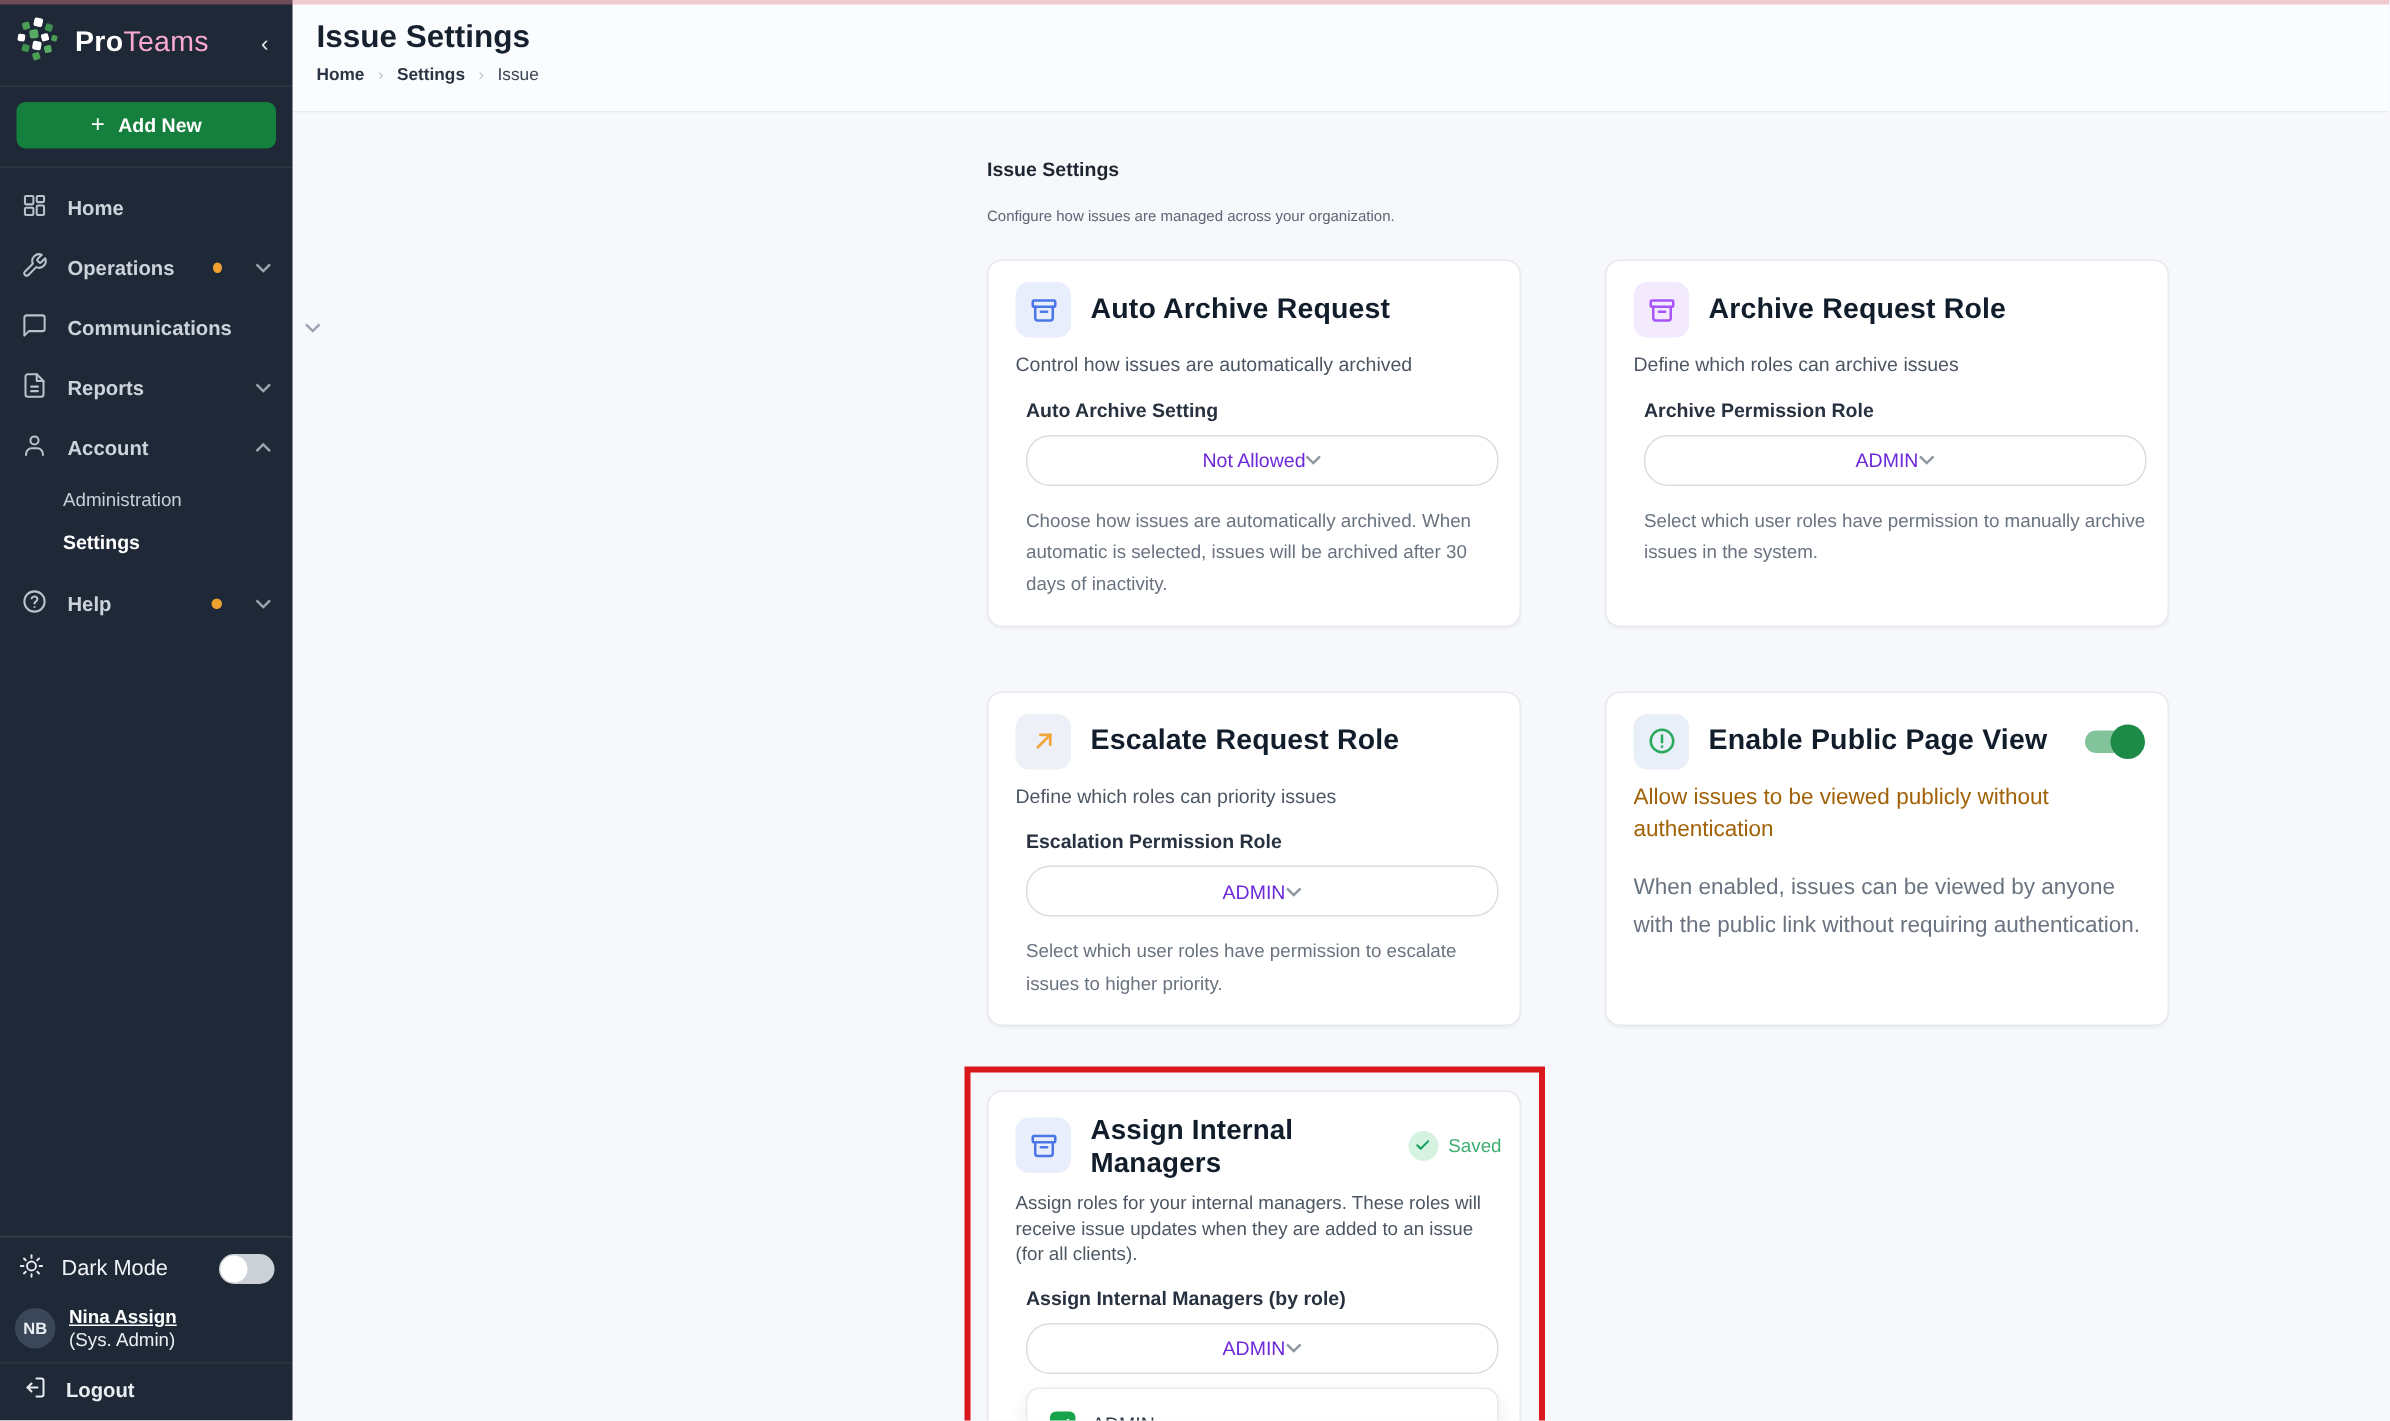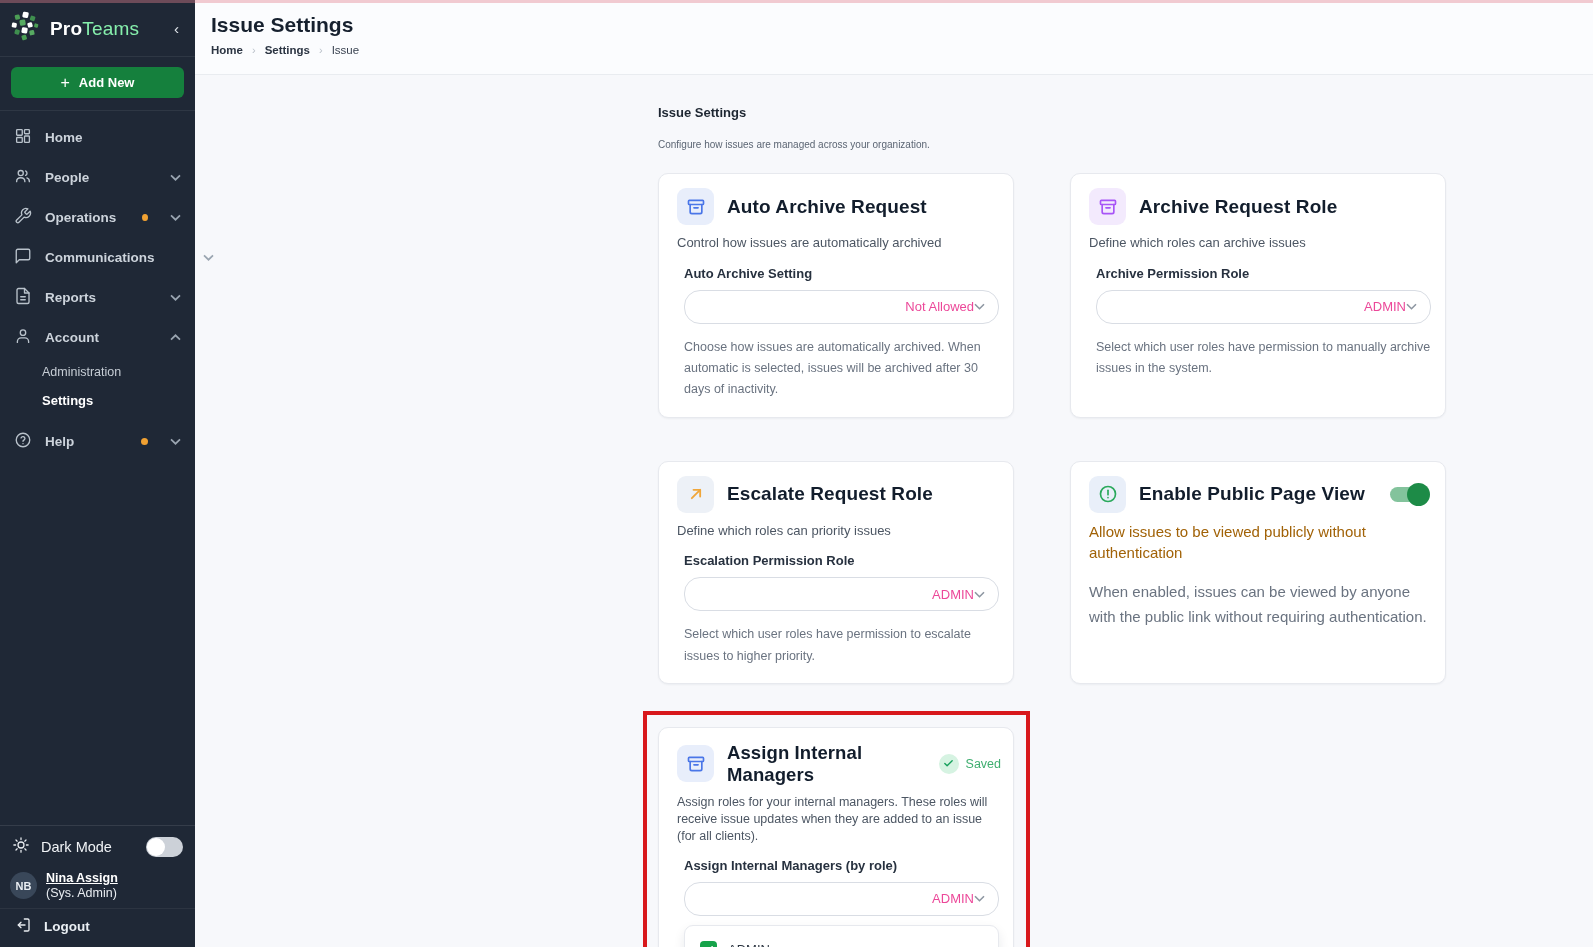--- a/index.html
+++ b/index.html
@@ -10,21 +10,21 @@
   .topstrip { position:absolute; top:0; left:0; right:0; height:3px;
     background:rgba(228,128,142,.40); z-index:60; }
 
   
   .sidebar { position:absolute; left:0; top:0; width:195px; height:947px;
     background:#1f2836; color:#ccd3db; display:flex; flex-direction:column; z-index:5; }
   .logo-row { display:flex; align-items:center; gap:7px; padding:10px 12px 9px 10px;
     border-bottom:1px solid rgba(255,255,255,.07); }
   .brand { font-size:19px; color:#fff; letter-spacing:.2px; white-space:nowrap; }
   .brand .b { font-weight:700; }
-  .brand .t { font-weight:300; color:#86efac; }
+  .brand .t { font-weight:300; color:#f9a8d4; }
   .collapse { margin-left:auto; color:#e3e8ed; font-size:15px; line-height:1; cursor:pointer; padding:2px 4px; }
 
   .addnew-wrap { padding:10px 11px 12px; border-bottom:1px solid rgba(255,255,255,.07); }
   .addnew { background:#15803d; color:#fff; height:31px; border-radius:6px; border:none;
     width:100%; font-family:inherit; font-size:13px; font-weight:700; display:flex;
     align-items:center; justify-content:center; gap:9px; cursor:pointer; }
   .addnew .plus { font-size:16px; font-weight:400; line-height:1; }
 
   .nav { flex:1; padding-top:6px; }
   .nav-item { display:flex; align-items:center; gap:13px; height:40px; padding:0 14px;
@@ -74,22 +74,22 @@
     justify-content:center; flex:0 0 auto; }
   .tile-blue { background:#e8eefb; }
   .tile-purple { background:#f3eafd; }
   .tile-gray { background:#edf1f7; }
   .tile-bluegray { background:#e9eff9; }
   .card-title { font-size:19px; font-weight:700; color:#121d2c; letter-spacing:.1px; }
   .card-desc { font-size:13px; color:#4c5663; margin-top:9px; line-height:1.45; }
   .field { margin-left:7px; margin-right:2px; }
   .field-label { font-size:13px; font-weight:700; color:#27313f; margin:13px 0 9px; }
   .select { width:100%; height:34px; border:1px solid #d9dde4; border-radius:16px; background:#fff;
-    display:flex; align-items:center; justify-content:flex-end; padding:0 13px;
-    font-size:13px; color:#ec4899; cursor:pointer; }
+    display:flex; align-items:center; justify-content:center; padding:0 13px;
+    font-size:13px; color:#6d28d9; cursor:pointer; }
   .select .chev2 svg { display:block; }
   .help { font-size:12.5px; color:#6a7380; line-height:1.7; margin:13px 2px 0 7px; }
 
   
   .desc-lg { font-size:15px; color:#a16207; line-height:1.4; margin-top:8px; max-width:280px; }
   .toggle-on { margin-left:auto; margin-right:6px; width:37px; height:15px; border-radius:8px;
     background:#83c39c; position:relative; cursor:pointer; flex:0 0 auto; }
   .toggle-on .knob { position:absolute; right:-3px; top:-4px; width:23px; height:23px;
     border-radius:50%; background:#1d8b47; }
   .help-plain { font-size:15px; color:#6a7380; line-height:1.7; margin-top:16px; }
@@ -153,37 +153,20 @@
         <svg width="18" height="18" viewBox="0 0 24 24" fill="none" stroke="#b9c2cb" stroke-width="1.8">
           <rect x="3.5" y="3.5" width="7.5" height="7.5" rx="1"></rect>
             <rect x="14" y="3.5" width="6.5" height="5.5" rx="1"></rect>
           <rect x="3.5" y="14" width="7.5" height="6.5" rx="1"></rect>
             <rect x="14" y="12" width="6.5" height="8.5" rx="1"></rect>
         </svg>
       </span>
       <span>Home</span>
     </div>
 
-    <div class="nav-item">
-      <span>
-        <svg width="18" height="18" viewBox="0 0 24 24" fill="none" stroke="#b9c2cb" stroke-width="1.8" stroke-linecap="round">
-          <circle cx="9" cy="8" r="3.4"></circle>
-            <path d="M3.5 19.5c0-3 2.4-5.2 5.5-5.2s5.5 2.2 5.5 5.2"></path>
-          <path d="M15.5 5.3a3.3 3.3 0 0 1 0 5.9"></path>
-            <path d="M17.2 14.6c2 .7 3.3 2.5 3.3 4.9"></path>
-        </svg>
-      </span>
-      <span>People</span>
-      <span class="spacer"></span>
-      <span class="chev">
-        <svg width="11" height="7" viewBox="0 0 11 7" fill="none" stroke="#9aa5b1" stroke-width="1.7">
-            <polyline points="1,1.3 5.5,5.7 10,1.3"></polyline>
-          </svg>
-      </span>
-    </div>
 
     <div class="nav-item">
       <span>
         <svg width="18" height="18" viewBox="0 0 24 24" fill="none" stroke="#b9c2cb" stroke-width="1.8" stroke-linejoin="round">
           <path d="M14.7 6.3a1 1 0 0 0 0 1.4l1.6 1.6a1 1 0 0 0 1.4 0l3.77-3.77a6 6 0 0 1-7.94 7.94l-6.91 6.91a2.12 2.12 0 0 1-3-3l6.91-6.91a6 6 0 0 1 7.94-7.94l-3.76 3.76z"></path>
         </svg>
       </span>
       <span>Operations</span>
       <span class="spacer"></span>
       <span class="notif-dot"></span>

